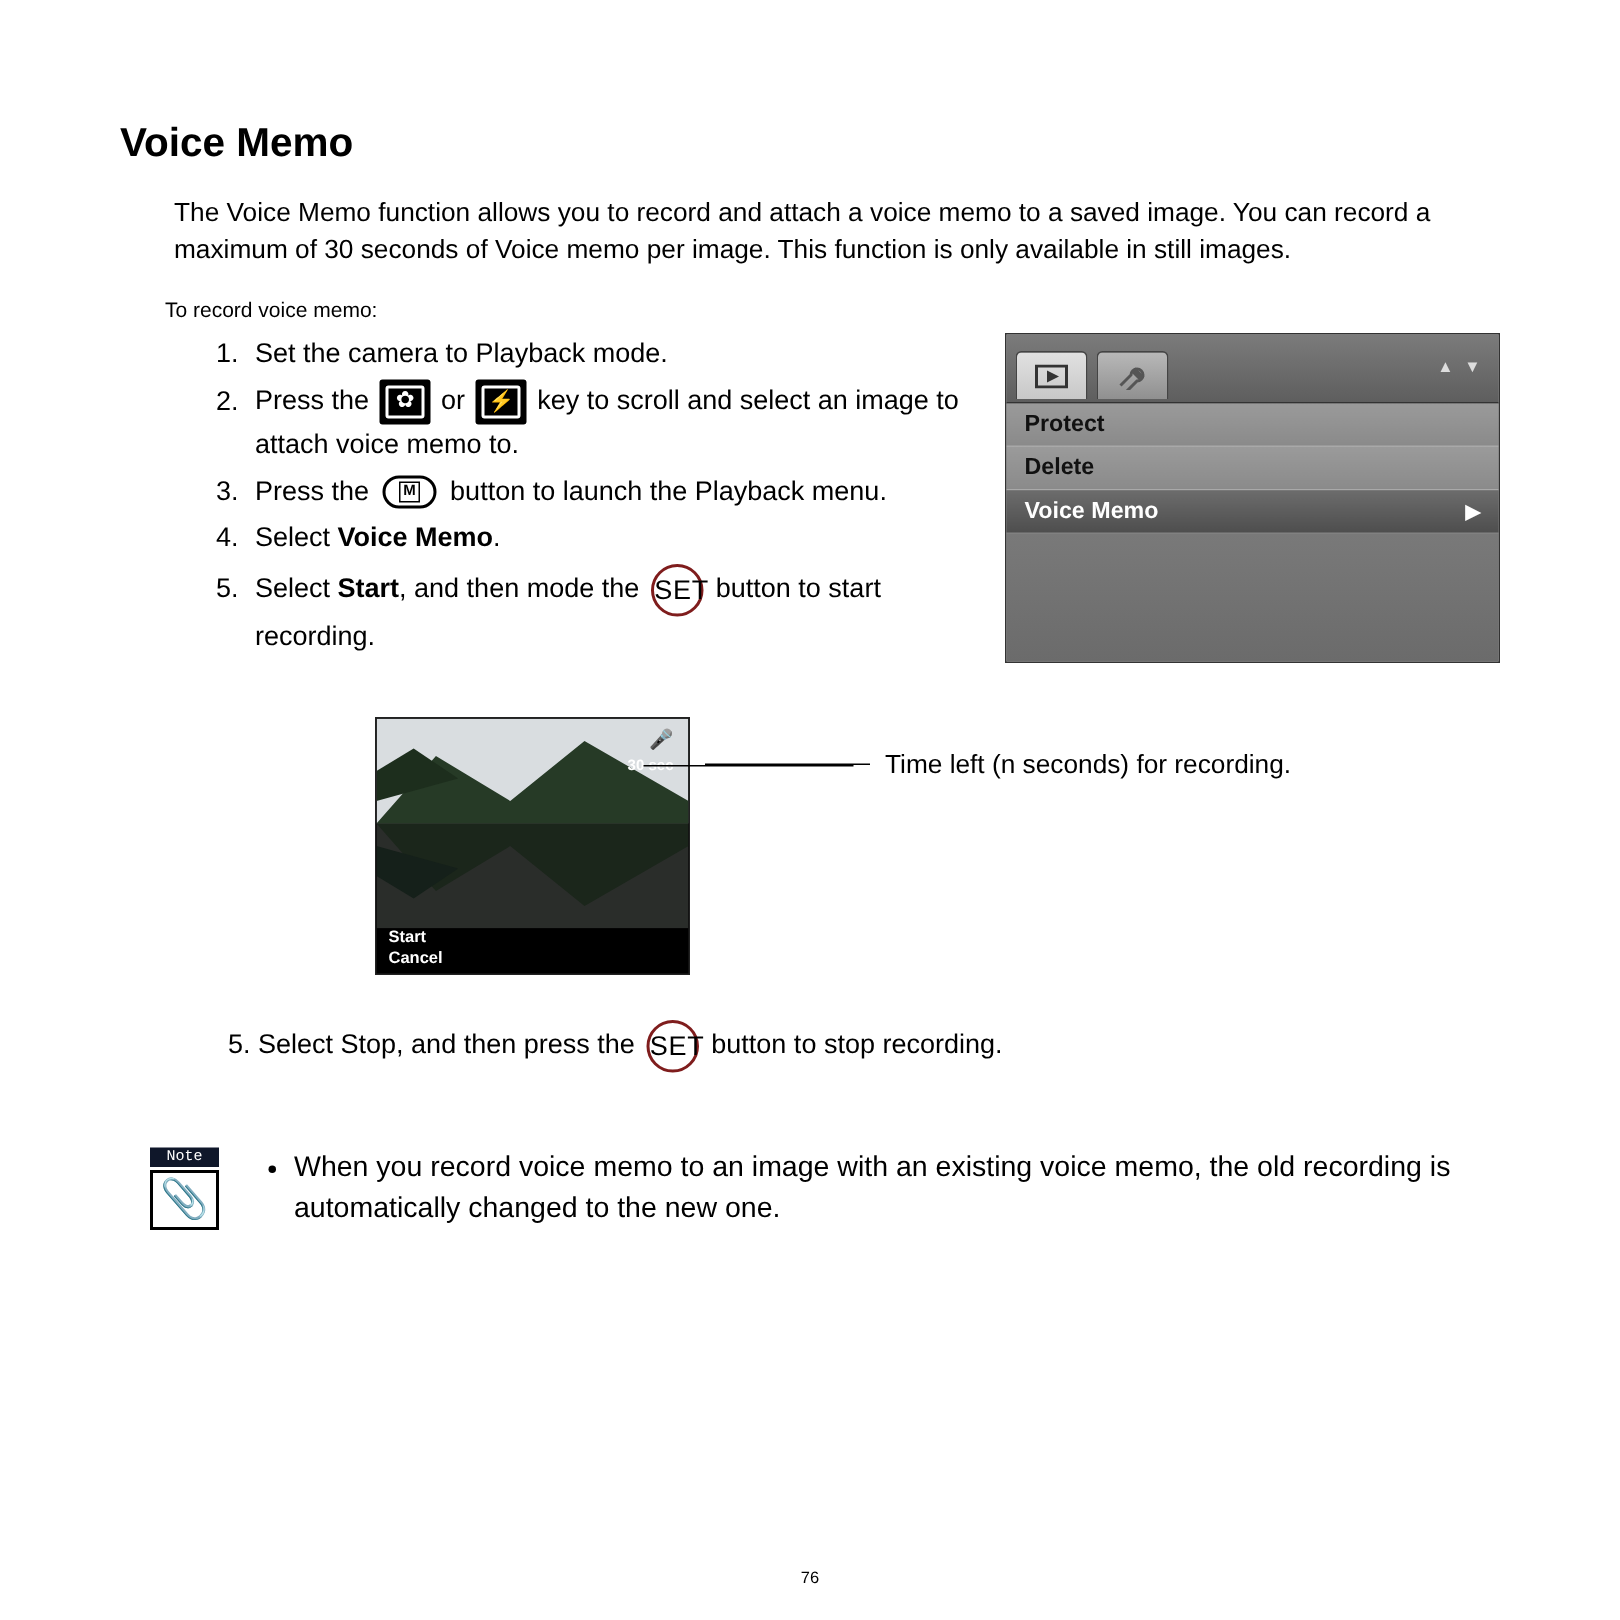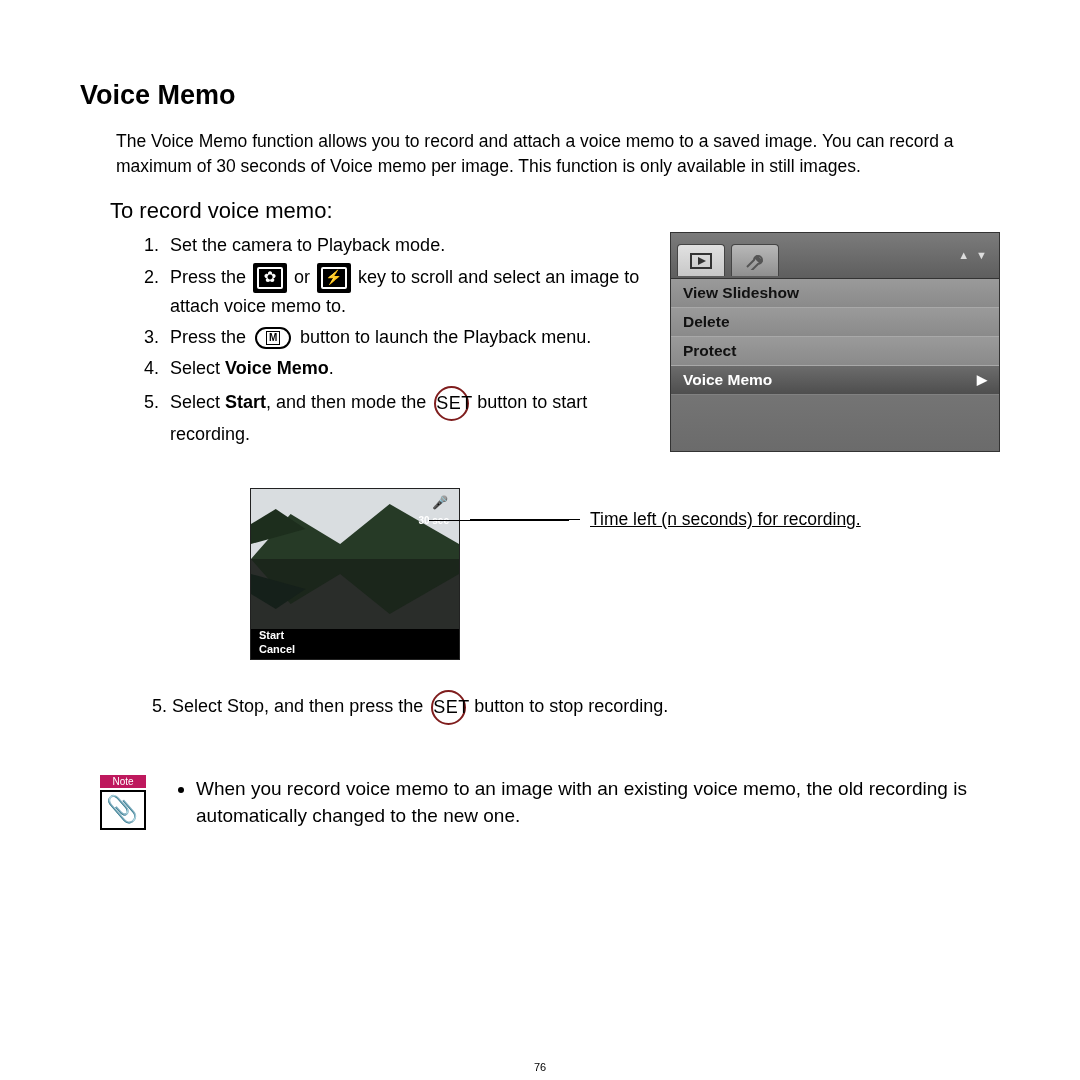--- a/index.html
+++ b/index.html
@@ -17,21 +17,21 @@
     font-weight: bold;
     margin-bottom: 18px;
   }
   .intro {
     font-size: 17.5px;
     line-height: 1.45;
     margin-left: 36px;
     margin-bottom: 18px;
   }
   .lead {
-    font-size: 22px;
+    font-size: 14px;
     margin-left: 30px;
     margin-bottom: 8px;
   }
   .columns {
     display: flex;
     margin-left: 30px;
   }
   .left-col { flex: 1 1 auto; }
   ol.steps {
     list-style: decimal;
@@ -231,21 +231,20 @@
   .lcd-line {
     position: absolute;
     top: 31px;
     left: 178px;
     width: 140px;
     height: 1px;
     background: #000;
   }
   .lcd-caption {
     font-size: 17.5px;
-    text-decoration: underline;
   }
 
   .step6 {
     font-size: 18px;
     margin-left: 72px;
     margin-bottom: 50px;
   }
 
   .note-row {
     display: flex;
@@ -253,44 +252,45 @@
     margin-left: 20px;
     align-items: flex-start;
   }
   .note-icon {
     width: 46px;
     flex-shrink: 0;
     text-align: center;
   }
   .note-badge {
     display: block;
-    background: #be185d;
+    background: #0f172a;
     color: #fff;
     font-size: 10px;
     padding: 1px 4px;
     margin-bottom: 2px;
+    font-family: Liberation Mono, monospace;
   }
   .clip-box {
     border: 2px solid #000;
     height: 40px;
     display: flex;
     align-items: center;
     justify-content: center;
     font-size: 26px;
     color: #333;
   }
   .note-text {
     font-size: 19px;
     line-height: 1.45;
   }
   .note-text ul { list-style: disc; padding-left: 18px; }
 
   .pagenum {
     position: absolute;
-    bottom: 7px;
+    bottom: 22px;
     left: 50%;
     transform: translateX(-50%);
     font-size: 11px;
   }
 </style>
 </head>
 <body>
 
 <h2>Voice Memo</h2>
 
@@ -334,23 +334,22 @@
         </svg>
       </div>
       <div class="tab">
         <svg width="22" height="18" viewBox="0 0 22 18">
           <path d="M3 15 L10 8 A4 4 0 1 1 14 12 L7 19" fill="none" stroke="#555" stroke-width="2"></path>
           <path d="M13 3 L19 9 L16 12 L10 6 Z" fill="#555"></path>
         </svg>
       </div>
       <span class="tab-updn">▲  ▼</span>
     </div>
-    <div class="menu-item">View Slideshow</div>
+    <div class="menu-item">Protect</div>
     <div class="menu-item">Delete</div>
-    <div class="menu-item">Protect</div>
     <div class="menu-item selected">
       <span>Voice Memo</span>
       <span class="menu-arrow">▶</span>
     </div>
   </div>
 </div>
 
 <div class="figure-row">
   <div class="camera-lcd">
     <div class="lcd-photo">

